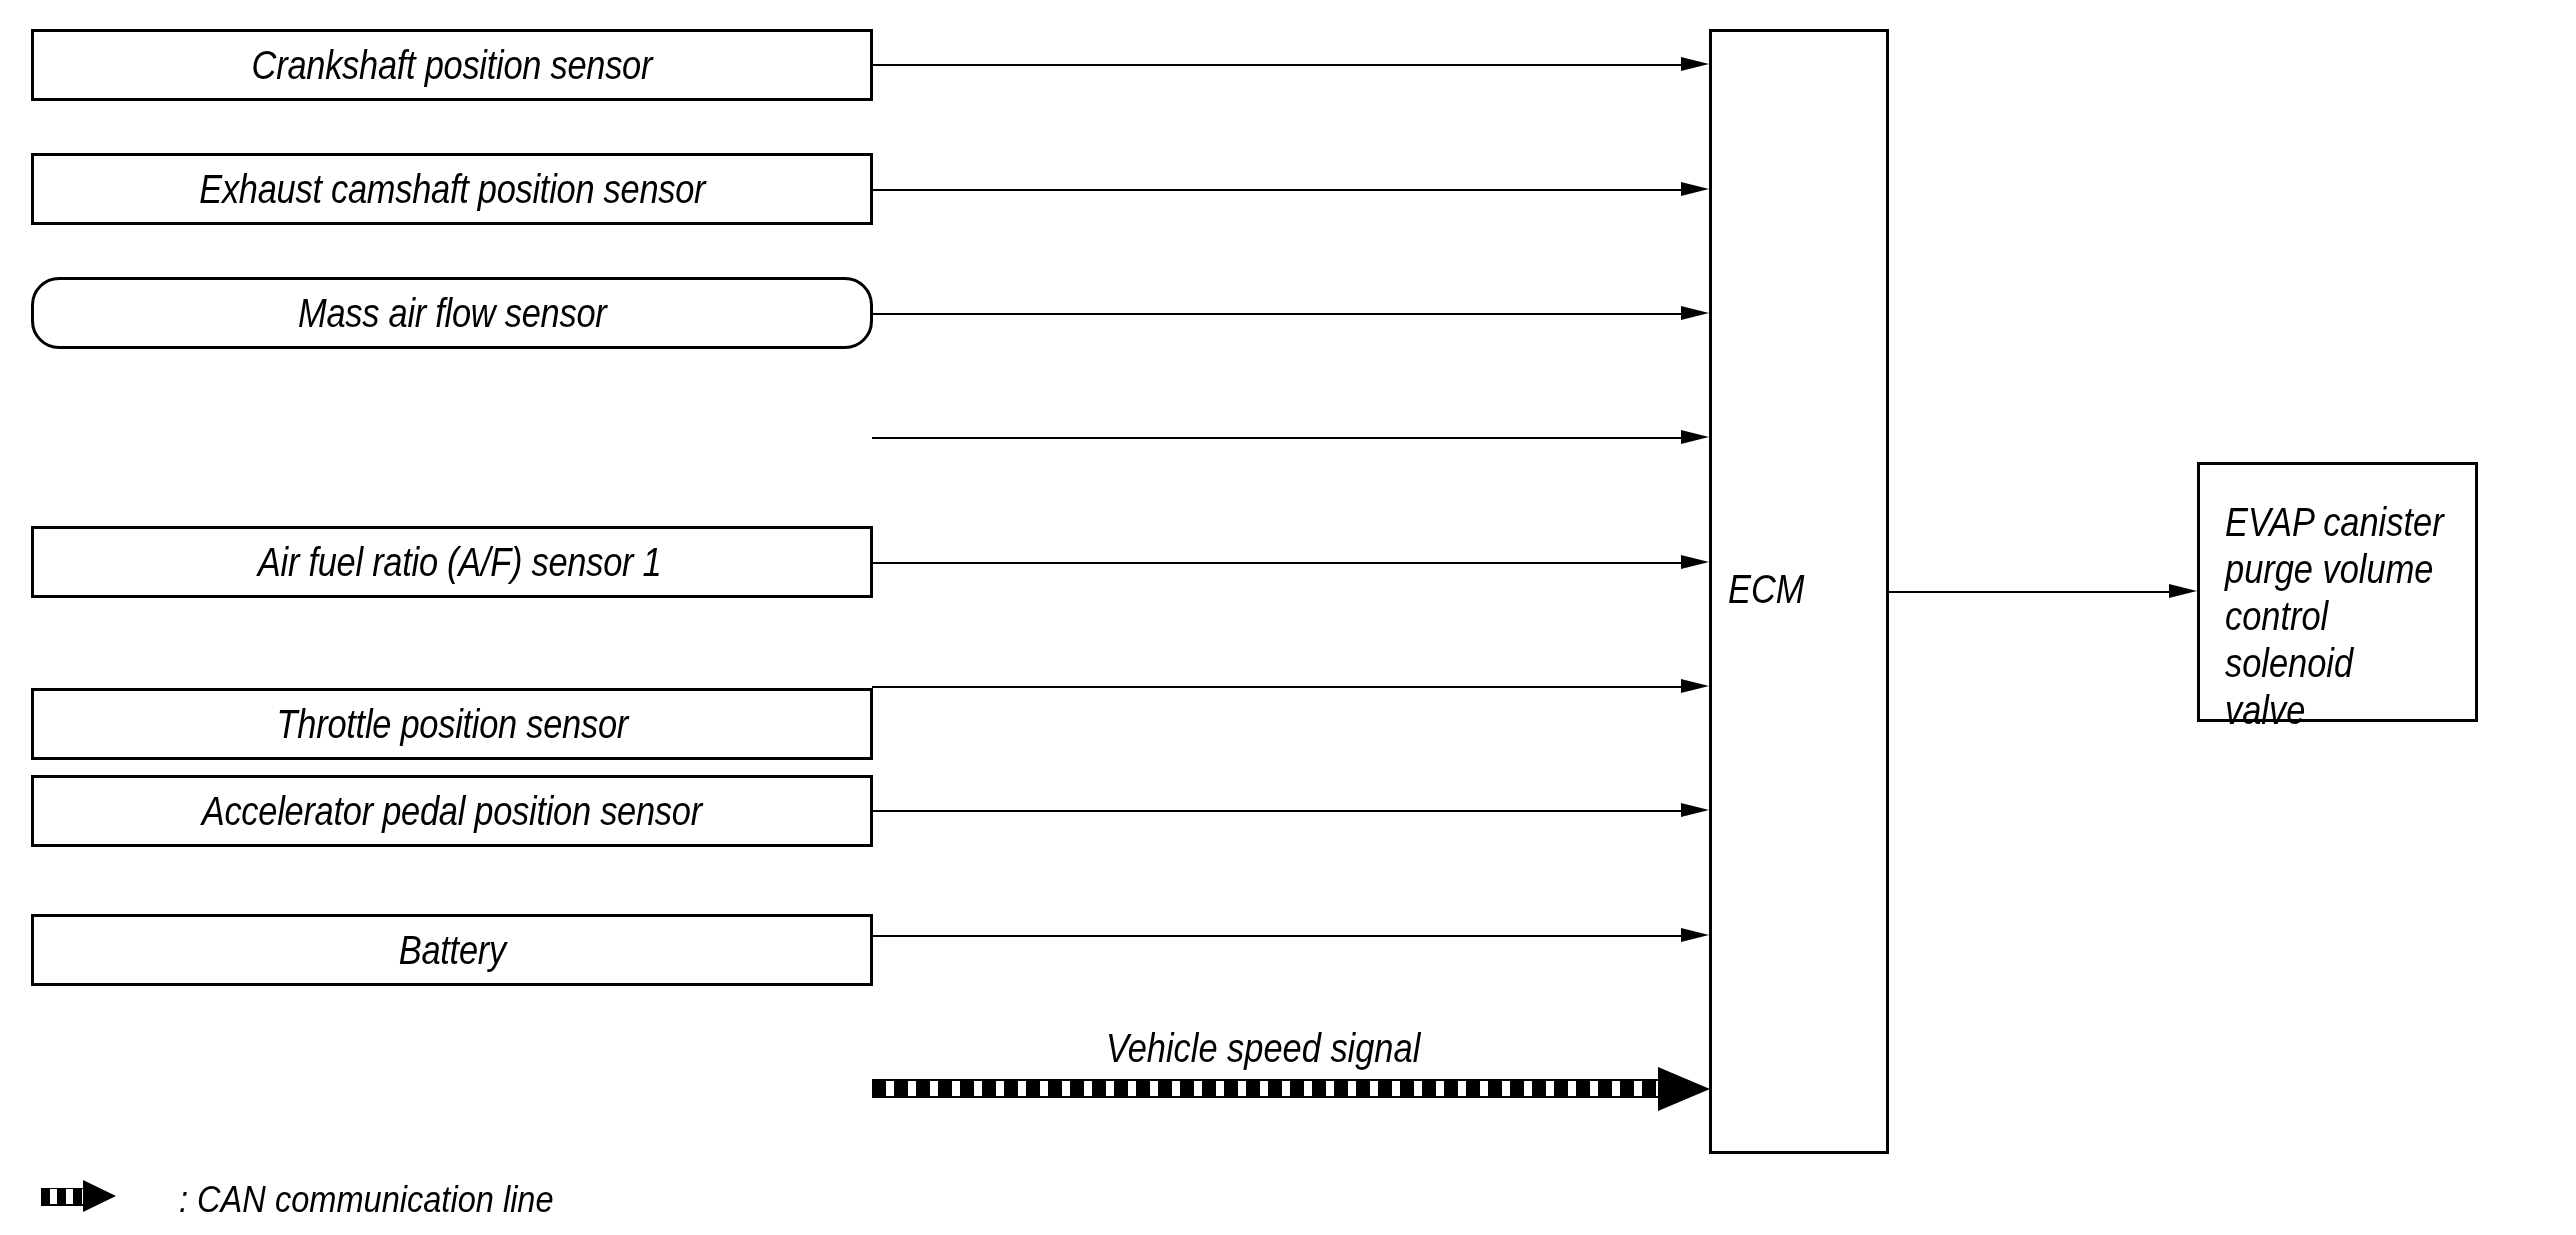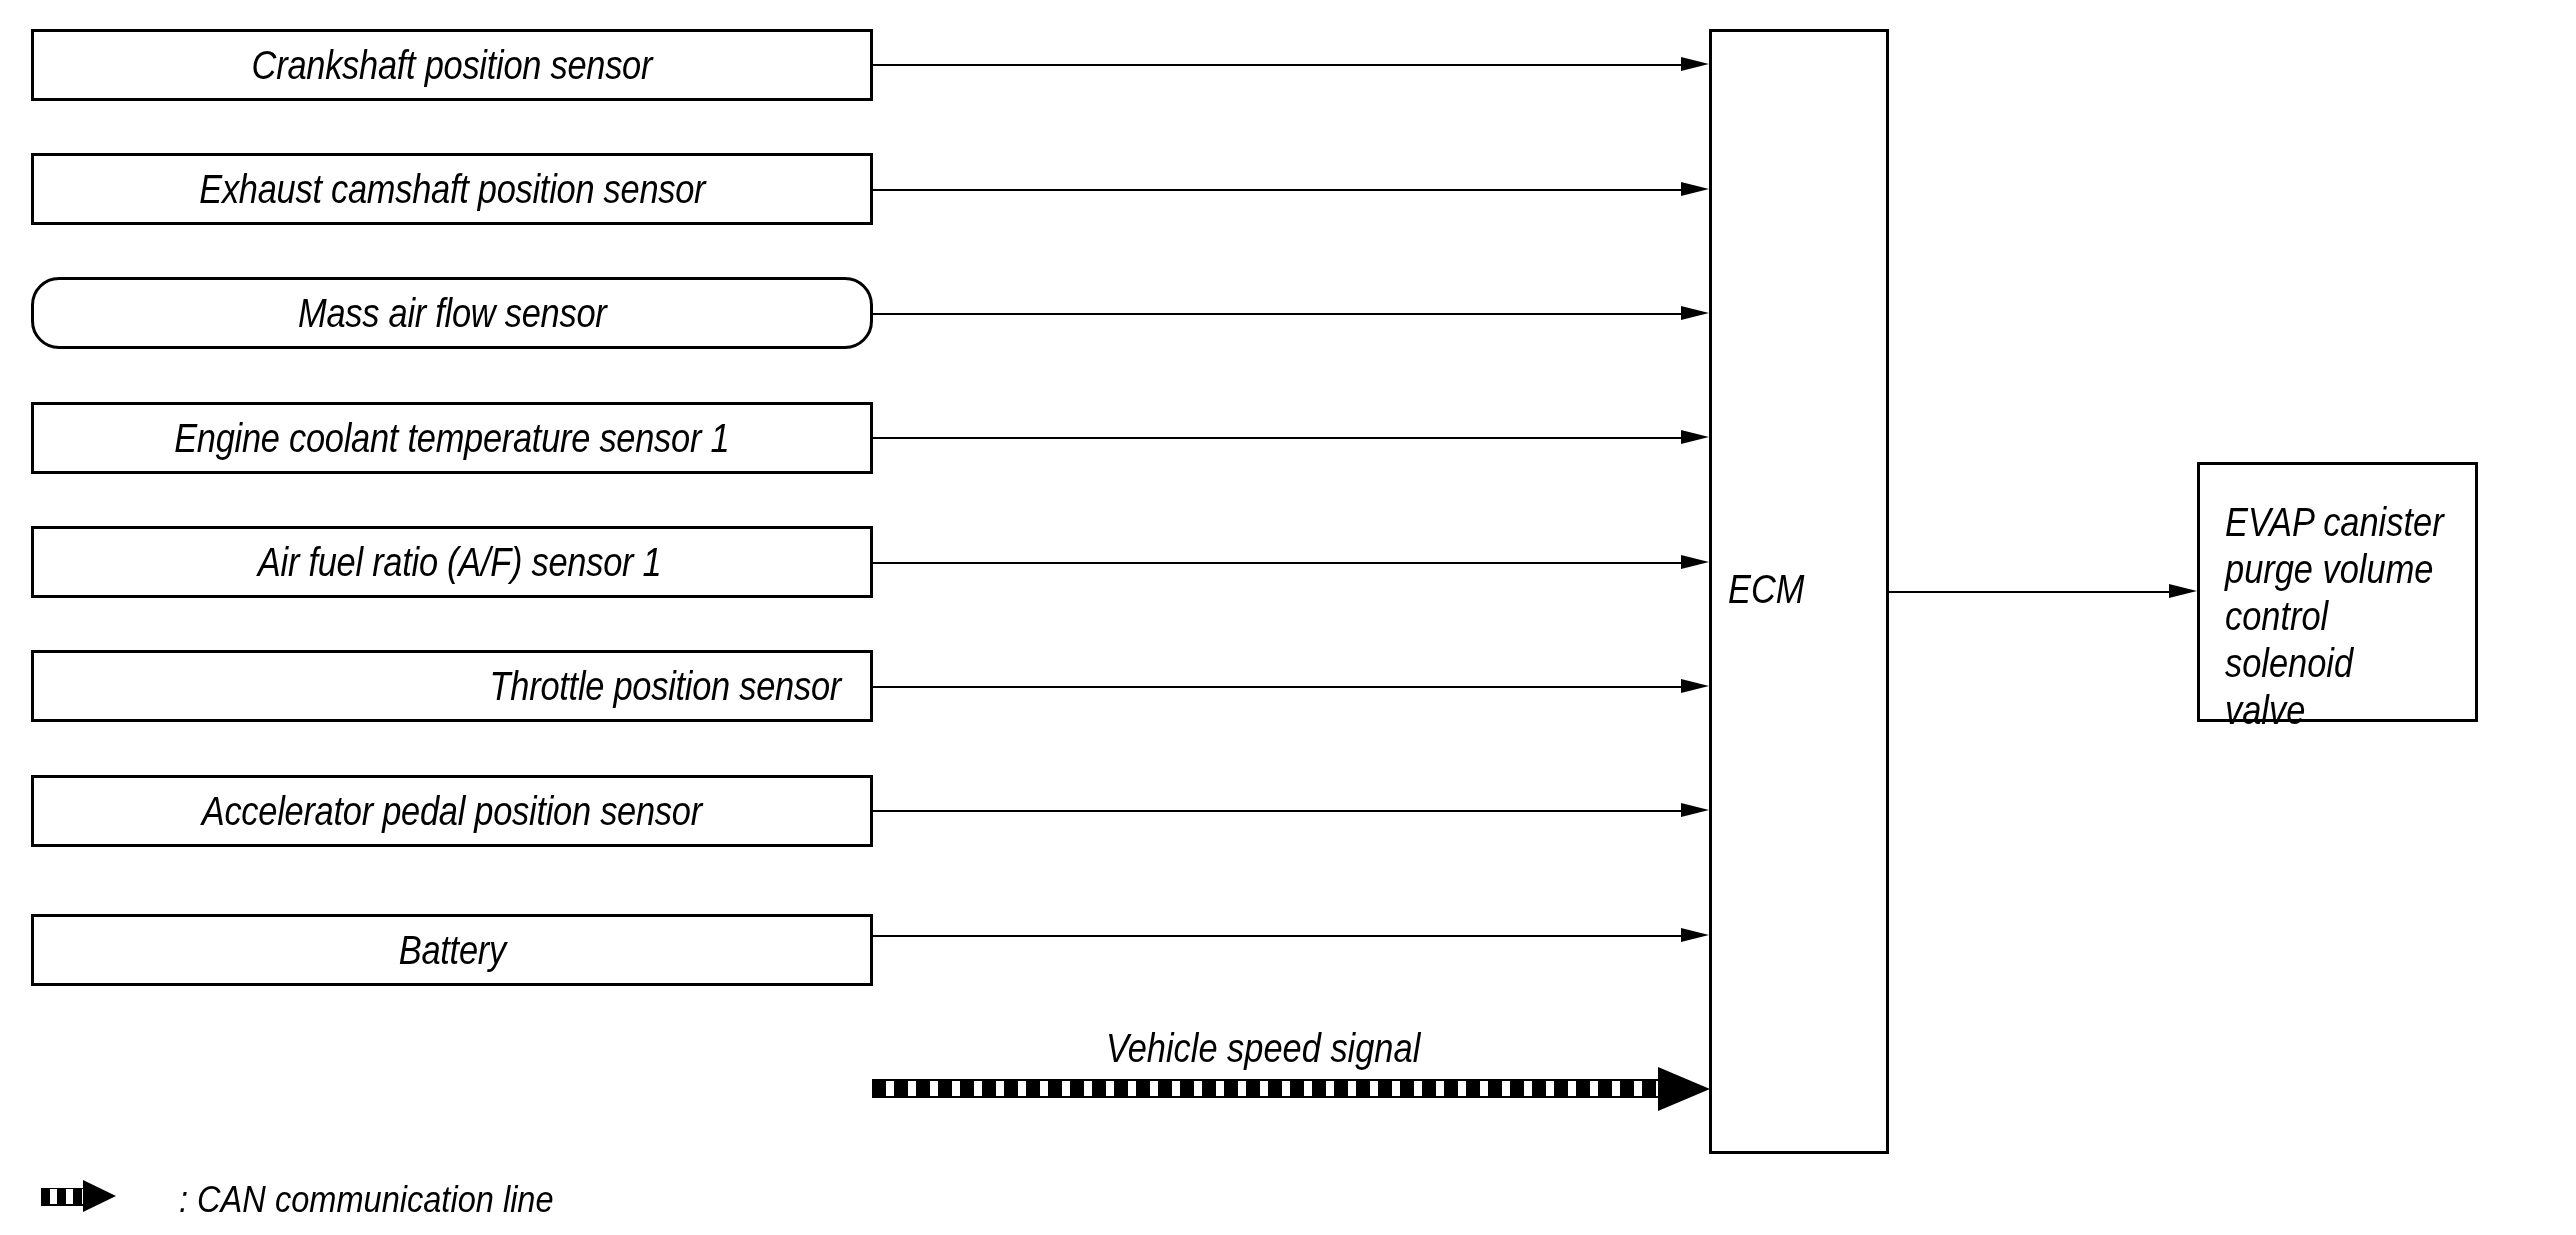--- a/index.html
+++ b/index.html
@@ -234,27 +234,24 @@
 
   <div class="sensor-box" style="top:29px;">
     <span class="sensor-label">Crankshaft position sensor</span>
   </div>
   <div class="sensor-box" style="top:153px;">
     <span class="sensor-label">Exhaust camshaft position sensor</span>
   </div>
   <div class="sensor-box" style="top:277px;border-radius:28px;">
     <span class="sensor-label">Mass air flow sensor</span>
   </div>
-  <div class="sensor-box" style="top:402px;">
-    <span class="sensor-label">Engine coolant temperature sensor 1</span>
-  </div>
   <div class="sensor-box" style="top:526px;padding-left:16px;">
     <span class="sensor-label">Air fuel ratio (A/F) sensor 1</span>
   </div>
-  <div class="sensor-box" style="top:650px;justify-content:flex-end;">
+  <div class="sensor-box" style="top:688px;">
     <span class="sensor-label">Throttle position sensor</span>
   </div>
   <div class="sensor-box" style="top:775px;">
     <span class="sensor-label">Accelerator pedal position sensor</span>
   </div>
   <div class="sensor-box" style="top:899px;margin-top:15px;">
     <span class="sensor-label">Battery</span>
   </div>
 
   <div class="signal-arrow" style="left:872px; top:52px;  width:837px;">

